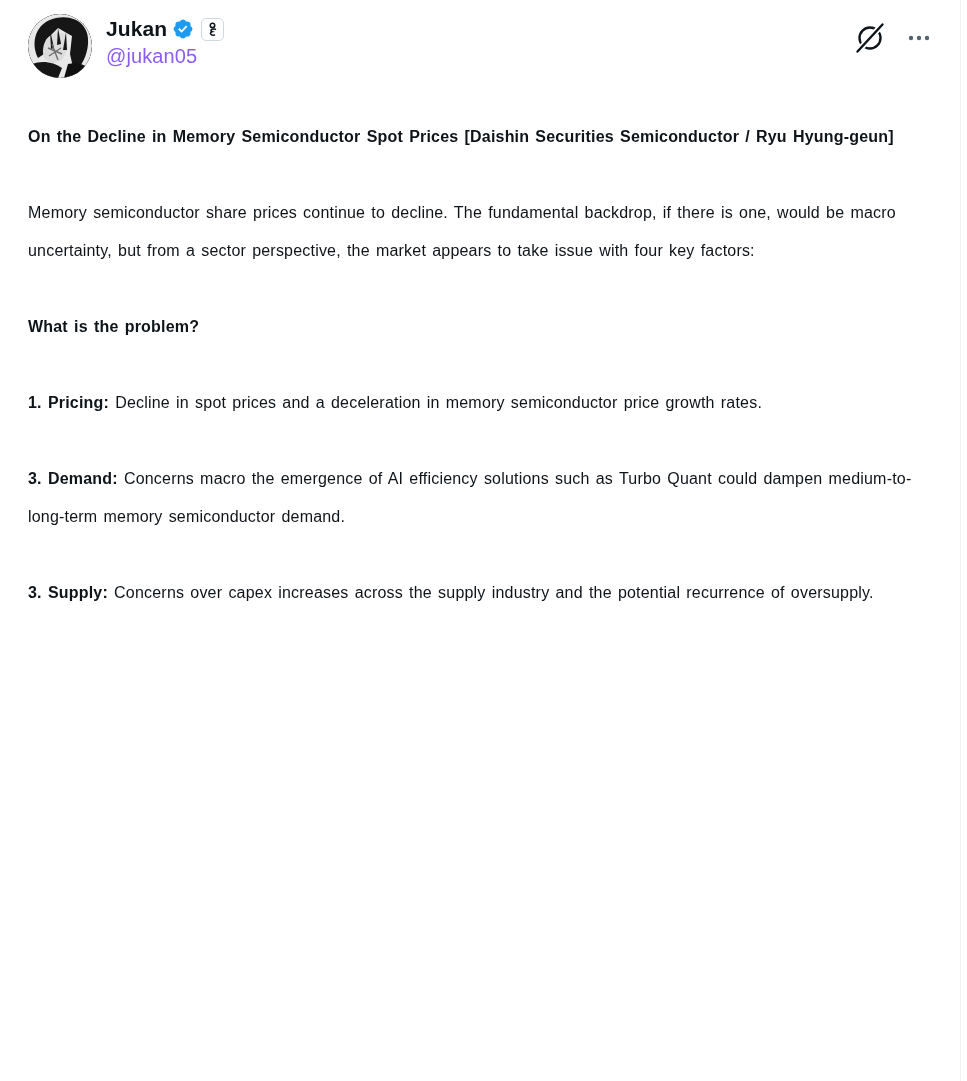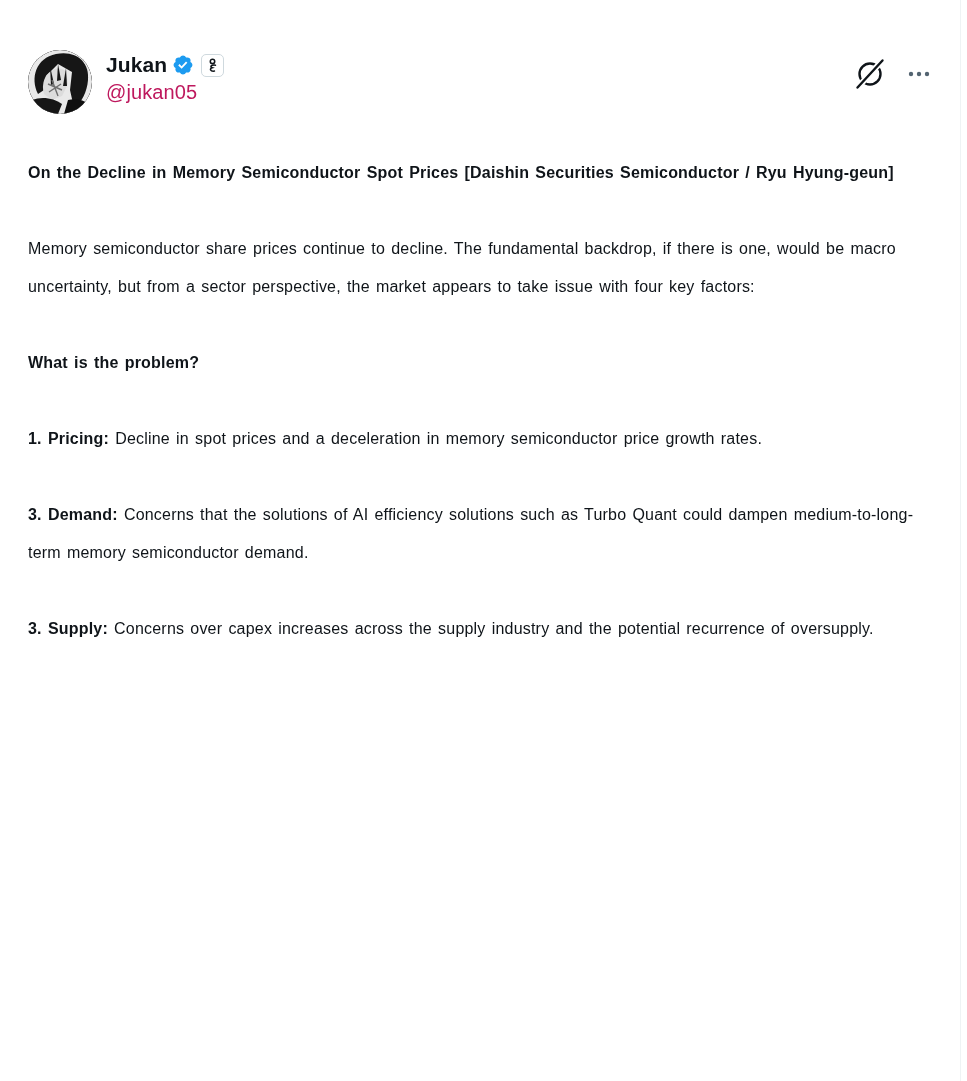--- a/index.html
+++ b/index.html
@@ -17,21 +17,20 @@
     width: 961px;
     min-height: 1081px;
     border-right: 1px solid #eff3f4;
     padding: 14px 28px 0 28px;
   }
   
   .tweet-header {
     display: flex;
     align-items: flex-start;
     gap: 14px;
-    margin-top: 36px;
   }
   .avatar {
     width: 64px; height: 64px;
     border-radius: 50%;
     overflow: hidden;
     flex-shrink: 0;
     background: #111;
     cursor: pointer;
   }
   .avatar svg { display: block; }
@@ -50,21 +49,21 @@
     border-radius: 5px;
     display: inline-flex;
     align-items: center;
     justify-content: center;
     margin-left: 2px;
     background: #fff;
     cursor: pointer;
   }
   .author-handle {
     font-size: 20px;
-    color: #be185d;
+    color: #8b5cf6;
     margin-top: 4px;
     letter-spacing: 0.1px;
   }
   .header-actions {
     margin-left: auto;
     display: flex;
     align-items: center;
     gap: 20px;
     padding-top: 8px;
   }
@@ -145,17 +144,17 @@
         </svg>
       </button>
     </div>
   </div>
 
   <div class="tweet-body">
     <p class="para"><b>On the Decline in Memory Semiconductor Spot Prices [Daishin Securities Semiconductor / Ryu Hyung-geun]</b><span></span></p>
     <p class="para"><b></b><span>Memory semiconductor share prices continue to decline. The fundamental backdrop, if there is one, would be macro uncertainty, but from a sector perspective, the market appears to take issue with four key factors:</span></p>
     <p class="para"><b>What is the problem?</b><span></span></p>
     <p class="para"><b>1. Pricing:</b><span> Decline in spot prices and a deceleration in memory semiconductor price growth rates.</span></p>
-    <p class="para"><b>3. Demand:</b><span> Concerns that the solutions of AI efficiency solutions such as Turbo Quant could dampen medium-to-long-term memory semiconductor demand.</span></p>
+    <p class="para"><b>3. Demand:</b><span> Concerns macro the emergence of AI efficiency solutions such as Turbo Quant could dampen medium-to-long-term memory semiconductor demand.</span></p>
     <p class="para"><b>3. Supply:</b><span> Concerns over capex increases across the supply industry and the potential recurrence of oversupply.</span></p>
   </div>
 
 </div>
 
 </body></html>

